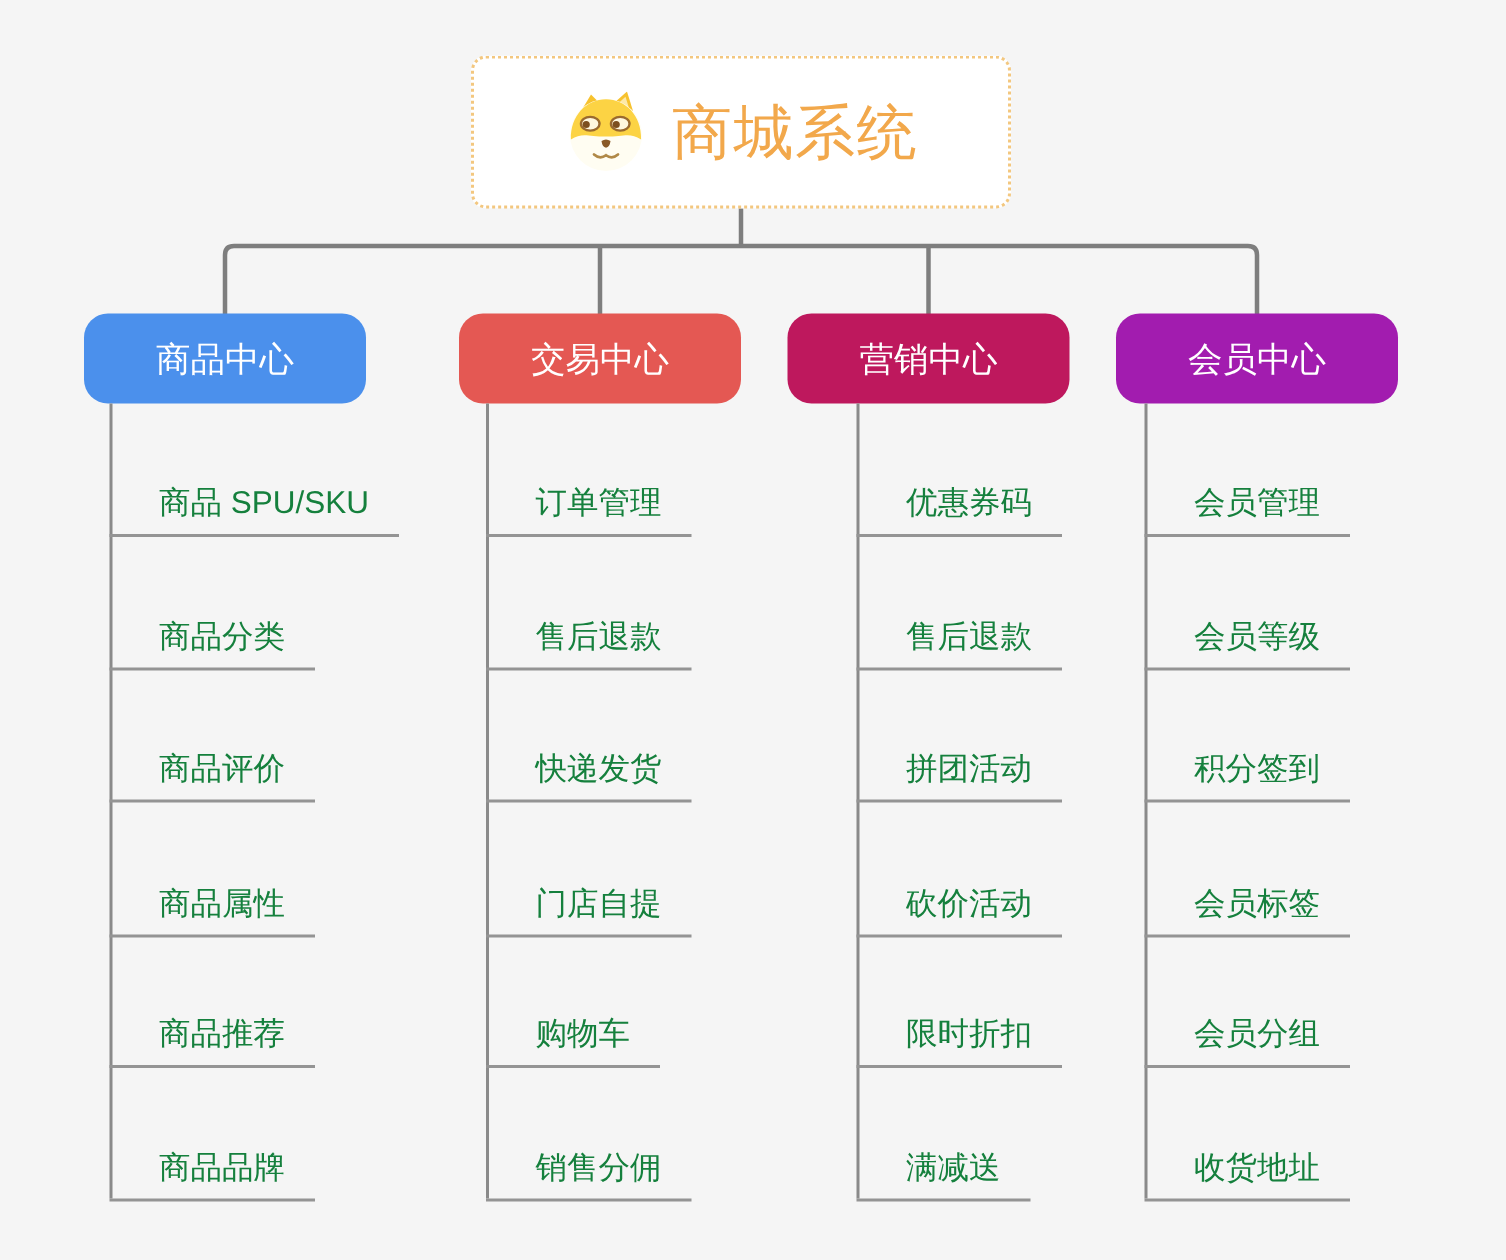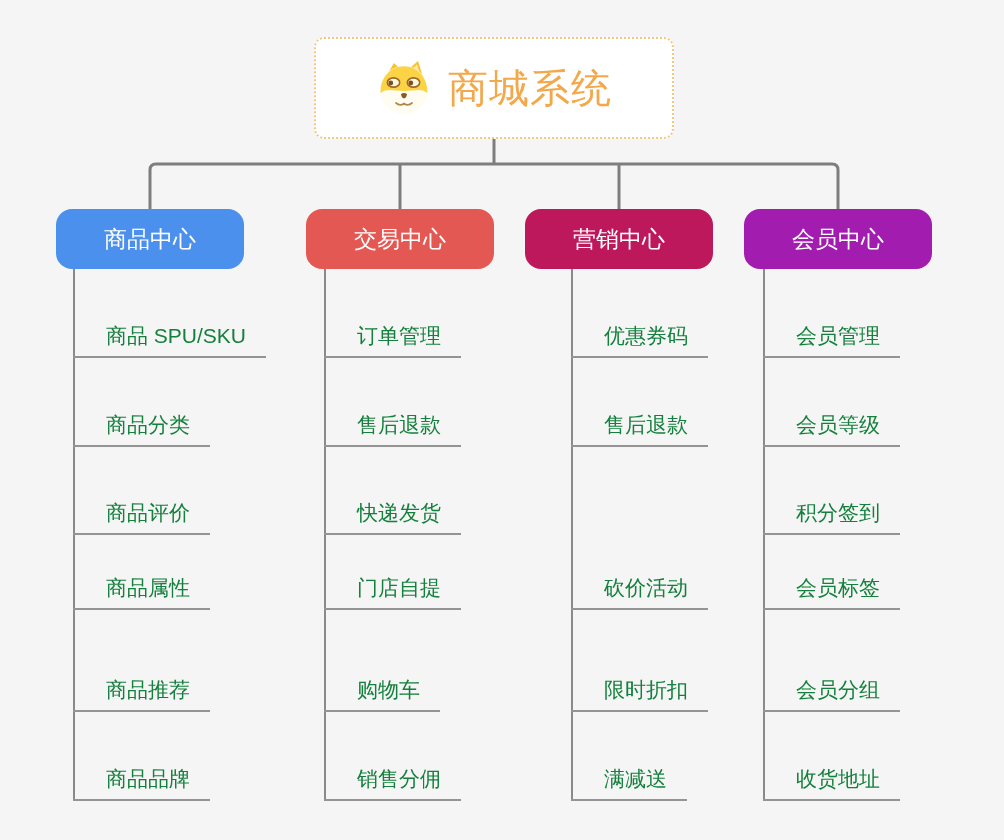--- a/index.html
+++ b/index.html
@@ -88,21 +88,21 @@
     white-space: nowrap;
     font-size: 21px;
     line-height: 28px;
     color: #15803d;
     padding: 0 20px 6px 33px;
     border-bottom: 2px solid #949494;
   }
   .leaf-r1 { top: 53px; }
   .leaf-r2 { top: 142px; }
   .leaf-r3 { top: 230px; }
-  .leaf-r4 { top: 305px; }
+  .leaf-r4 { top: 320px; }
   .leaf-r5 { top: 407px; }
   .leaf-r6 { top: 496px; }
 </style>
 </head>
 <body>
 
 <div class="canvas">
 
   <svg class="connectors" viewBox="0 0 1004 840" xmlns="http://www.w3.org/2000/svg">
     <g fill="none" stroke="#7e7e7e" stroke-width="3">
@@ -157,20 +157,21 @@
     <div class="leaf-node leaf-r3">快递发货</div>
     <div class="leaf-node leaf-r4">门店自提</div>
     <div class="leaf-node leaf-r5">购物车</div>
     <div class="leaf-node leaf-r6">销售分佣</div>
   </div>
 
   <div class="leaf-column col-3">
     <div class="trunk-line"></div>
     <div class="leaf-node leaf-r1">优惠券码</div>
     <div class="leaf-node leaf-r2">售后退款</div>
+    <div class="leaf-node leaf-r3">拼团活动</div>
     <div class="leaf-node leaf-r4">砍价活动</div>
     <div class="leaf-node leaf-r5">限时折扣</div>
     <div class="leaf-node leaf-r6">满减送</div>
   </div>
 
   <div class="leaf-column col-4">
     <div class="trunk-line"></div>
     <div class="leaf-node leaf-r1">会员管理</div>
     <div class="leaf-node leaf-r2">会员等级</div>
     <div class="leaf-node leaf-r3">积分签到</div>

